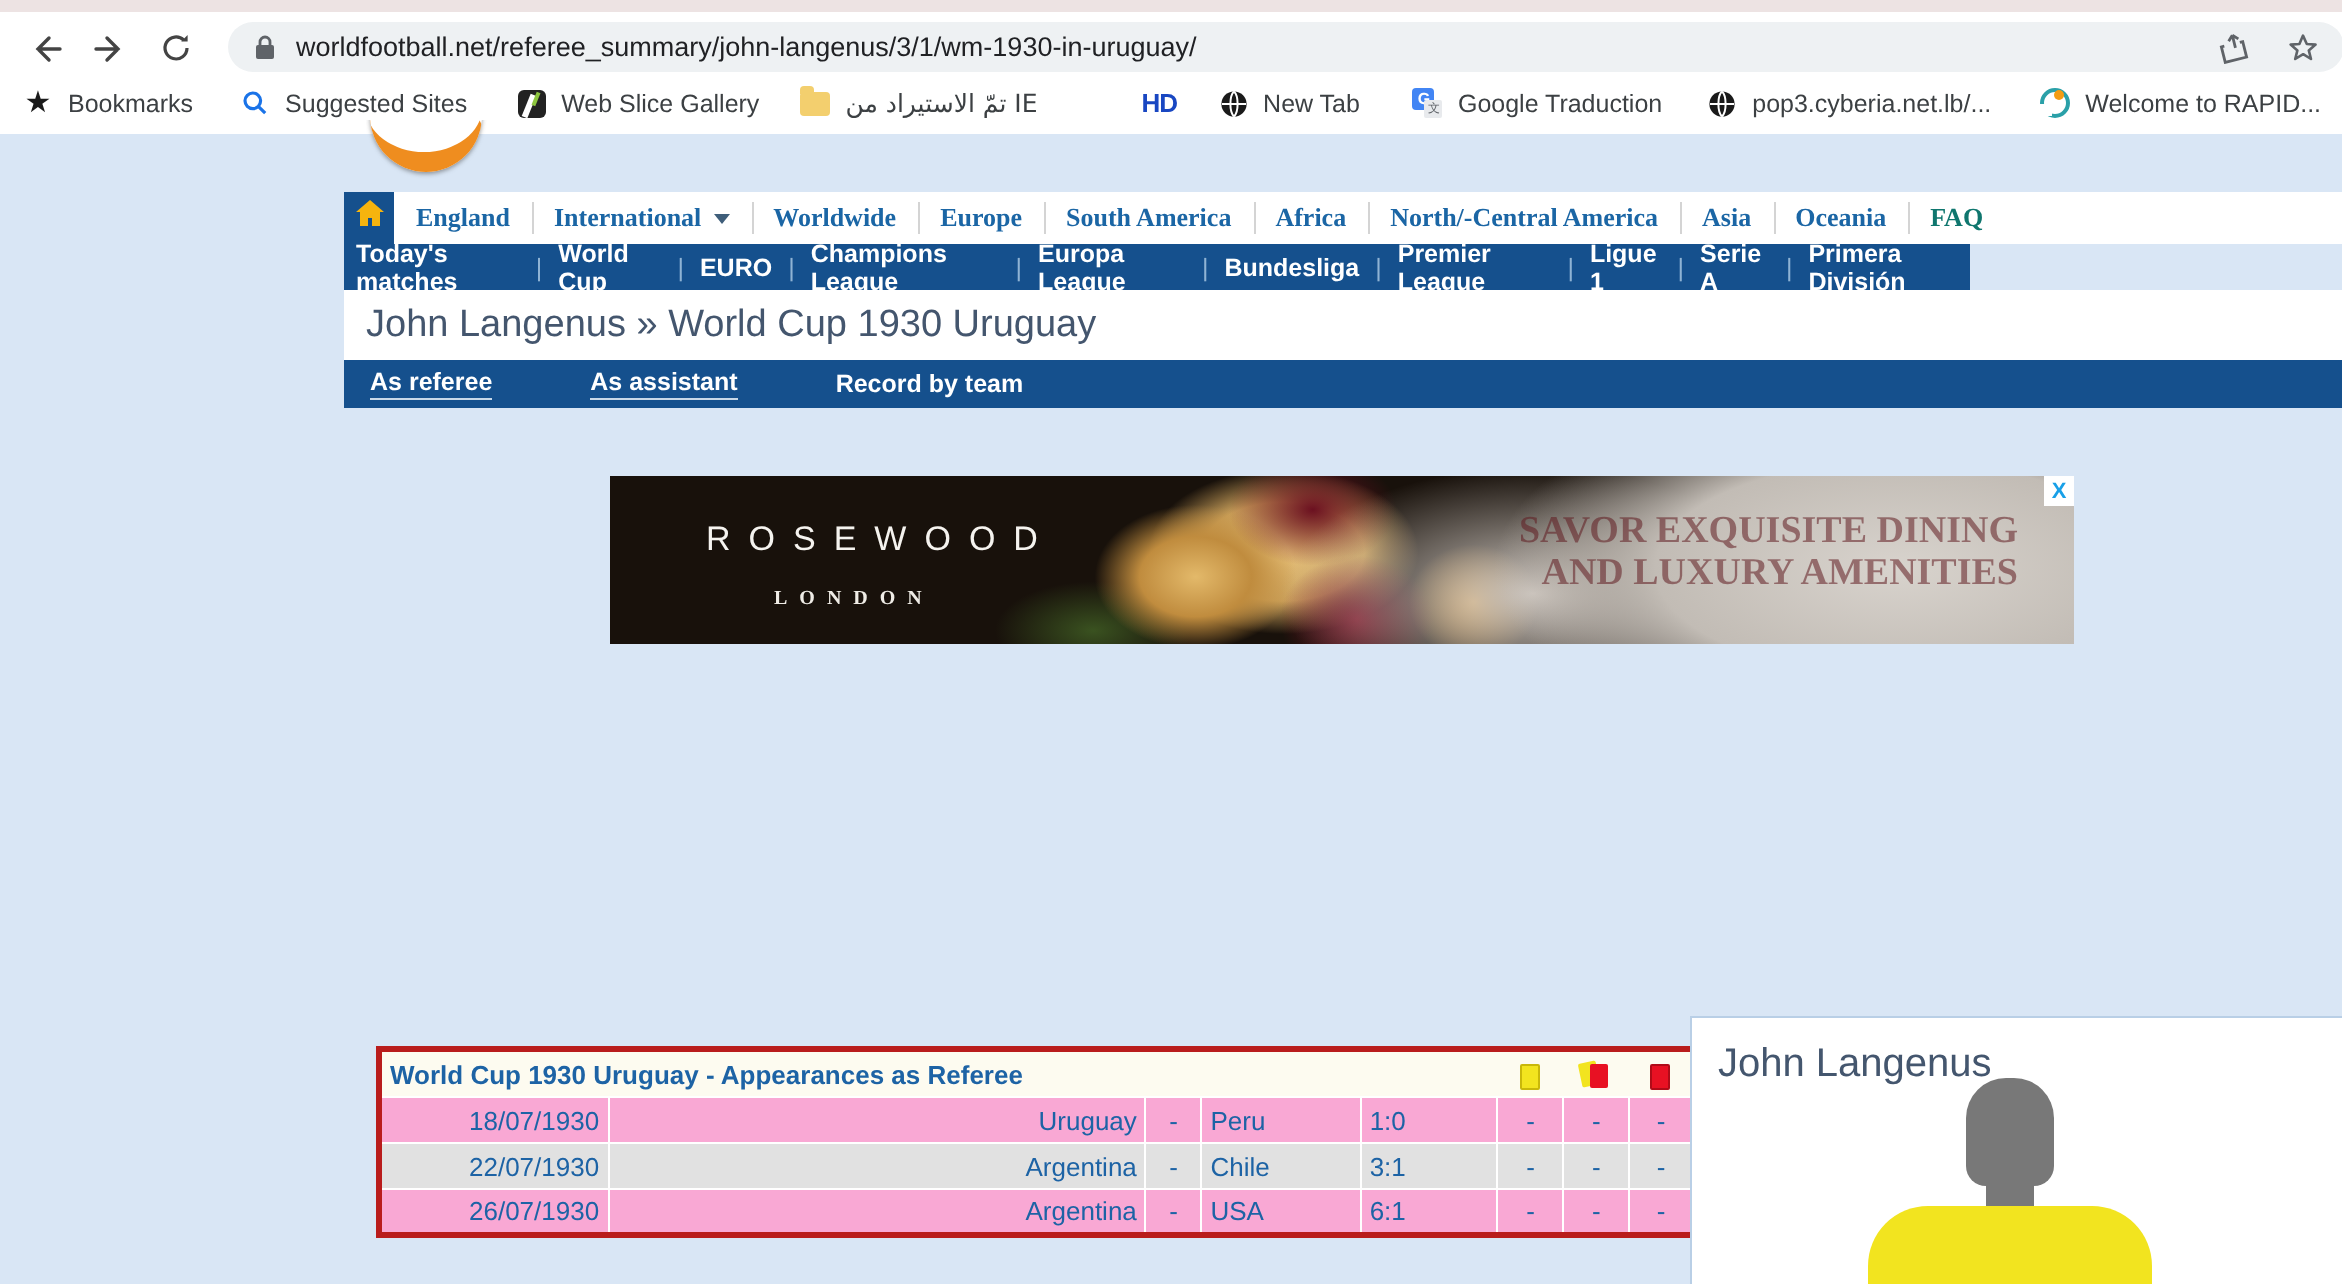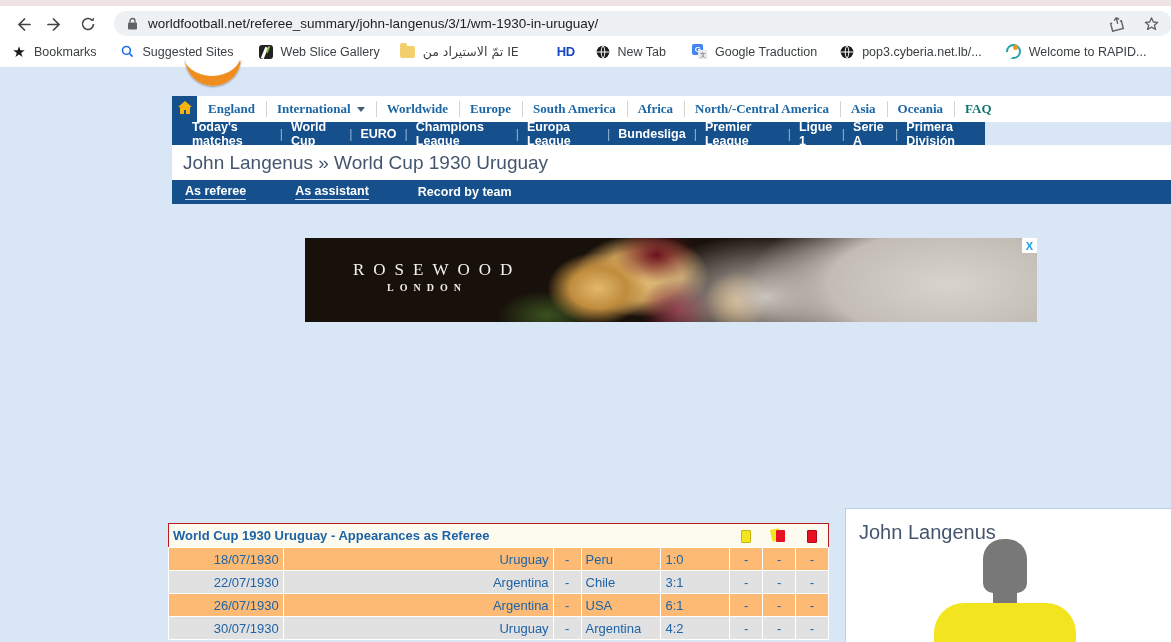--- a/index.html
+++ b/index.html
@@ -45,21 +45,21 @@
   .logo-swoosh { position:absolute; left:-6px; top:18px; width:64px; height:44px; background:#ef8d1f; border-radius:50%; }
   .logo-swoosh-in { position:absolute; left:4px; top:-16px; width:58px; height:44px; background:#fff; border-radius:50%; }
 
   .mainnav { position:absolute; left:172px; top:29px; width:999px; height:26px; background:#fff; display:flex; align-items:stretch; }
   .homebtn { width:25px; background:#15508d; display:flex; align-items:center; justify-content:center; }
   .mn-item { display:flex; align-items:center; padding:0 11px; font-size:13px; font-weight:bold; color:#1b66a5; position:relative;font-family:Liberation Serif, serif; }
   .mn-item + .mn-item:before { content:""; position:absolute; left:0; top:5px; bottom:5px; width:1px; background:#d4d4d4; }
   .mn-faq { color:#0f766e; }
   .chev-down { width:0; height:0; border-left:4px solid transparent; border-right:4px solid transparent; border-top:5px solid #3f5e7a; margin-left:6px; }
 
-  .subnav { position:absolute; left:172px; top:55px; width:813px; height:23px; background:#15508d; color:#fff; font-size:12.5px; font-weight:bold; display:flex; align-items:center; padding-left:20px; }
+  .subnav { position:absolute; left:172px; top:55px; width:813px; height:23px; background:#15508d; color:#fff; font-size:12.5px; font-weight:bold; display:flex; align-items:center; padding-left:6px; }
   .sn-sep { color:#8fb3d4; margin:0 8px; font-weight:normal; }
 
   .titleband { position:absolute; left:172px; top:78px; width:999px; height:35px; background:#fff; display:flex; align-items:center; padding-left:11px; font-size:19px; color:#44566e; }
 
   .tabsbar { position:absolute; left:172px; top:113px; width:999px; height:24px; background:#15508d; display:flex; align-items:center; padding-left:13px; font-size:12.5px; font-weight:bold; color:#fff; }
   .tab { margin-right:49px; padding-bottom:1px;text-align:right; }
   .tab.u { border-bottom:1px solid #c8d8e8; }
 
   
   .ad { position:absolute; left:305px; top:171px; width:732px; height:84px; background:#18110b; overflow:hidden; }
@@ -67,31 +67,31 @@
     background:
       radial-gradient(ellipse 270px 120px at 88% 55%, #d8d3cd 0%, #c2bcb5 45%, rgba(60,45,35,0) 75%),
       radial-gradient(ellipse 180px 90px at 63% 70%, #cdc6bf 0%, rgba(60,45,35,0) 70%),
       radial-gradient(ellipse 60px 40px at 48% 20%, #6b1020 0%, rgba(0,0,0,0) 70%),
       radial-gradient(ellipse 70px 50px at 40% 60%, #e3b96a 0%, #c08c3e 40%, rgba(0,0,0,0) 72%),
       radial-gradient(ellipse 55px 45px at 51% 85%, #7c1427 0%, rgba(0,0,0,0) 70%),
       radial-gradient(ellipse 45px 40px at 59% 75%, #e09a30 0%, rgba(0,0,0,0) 72%),
       radial-gradient(ellipse 70px 35px at 33% 92%, #3a5220 0%, rgba(0,0,0,0) 70%),
       radial-gradient(ellipse 90px 55px at 46% 45%, #e8c27a 0%, #caa05a 45%, rgba(0,0,0,0) 75%),
       #18110b; }
-  .ad-brand { position:absolute; left:48px; top:22px; color:#f5f3ef; font-family:Liberation Serif, serif; font-size:17px; letter-spacing:9px; }
-  .ad-brand-sub { position:absolute; left:82px; top:44px; color:#efece6; font-family:"Liberation Serif",serif; font-size:10px; letter-spacing:6px; font-weight:bold; }
+  .ad-brand { position:absolute; left:48px; top:22px; color:#f5f3ef; font-family:Liberation Sans, sans-serif; font-size:17px; letter-spacing:9px; }
+  .ad-brand-sub { position:absolute; left:82px; top:56px; color:#efece6; font-family:"Liberation Serif",serif; font-size:10px; letter-spacing:6px; font-weight:bold; }
   .ad-tag { position:absolute; right:28px; top:18px; width:250px; text-align:right; font-family:"Liberation Serif",serif; font-weight:bold; font-size:19px; line-height:1.1; color:rgba(96,28,32,.55); text-transform:uppercase; }
   .ad-close { position:absolute; right:0; top:0; width:15px; height:15px; background:#fff; color:#18a0e8; font-size:11px; font-weight:bold; display:flex; align-items:center; justify-content:center; cursor:pointer; }
 
   
-  .match-table { position:absolute; left:168px; top:456px; width:661px; border-collapse:collapse; font-size:13px; background:#fff; border:1px solid #b91c1c; }
+  .match-table { position:absolute; left:188px; top:456px; width:661px; border-collapse:collapse; font-size:13px; background:#fff; border:3px solid #b91c1c; }
   .match-table td { border:1px solid #fff; padding:0 4px; height:23px; color:#1d63a5; }
   .mt-head td { background:#fdfbf0; height:24px; border:none; }
   .mt-title { font-weight:bold; color:#1c2433; font-size:13px; }
-  .r-even td { background:#fdba74; }
+  .r-even td { background:#f9a8d4; }
   .r-odd td { background:#e1e1e1; }
   .c-date { width:115px; text-align:right; }
   .c-home { width:271px; text-align:right; }
   .c-sep  { width:28px; text-align:center; }
   .c-away { width:80px; text-align:left; }
   .c-score{ width:69px; text-align:left; padding-left:8px; }
   .c-card { width:33px; text-align:center; }
   .card { display:inline-block; width:10px; height:13px; border-radius:1px; vertical-align:middle; }
   .card-y { background:#f2e41f; border:1px solid #c9b80a; }
   .card-r { background:#e81123; border:1px solid #b00b18; }
@@ -169,21 +169,21 @@
         <span class="webslice-ic"></span>
       </span>
     <span class="bm-label">Web Slice Gallery</span>
   </div>
   <div class="bm" style="margin-left:20px">
     <span class="ic">
         <span class="folder-ic"></span>
       </span>
     <span class="bm-label bm-arabic">تمّ الاستيراد من IE</span>
   </div>
-  <div class="bm" style="margin-left:38px">
+  <div class="bm" style="margin-left:52px">
     <span class="bm-hd">HD</span>
   </div>
   <div class="bm" style="margin-left:20px">
     <span class="ic globe-ic">
       <svg width="14" height="14" viewBox="0 0 14 14">
           <circle cx="7" cy="7" r="6.3" fill="#1a1a1a"></circle>
           <path d="M1 7h12M7 .8C4.6 3 4.6 11 7 13.2M7 .8c2.4 2.2 2.4 10.2 0 12.4" stroke="#fff" stroke-width="1" fill="none"></path>
         </svg>
     </span>
     <span class="bm-label">New Tab</span>
@@ -295,20 +295,21 @@
   <div class="tabsbar">
     <span class="tab u">As referee</span>
     <span class="tab u">As assistant</span>
     <span class="tab">Record by team</span>
   </div>
 
   <div class="ad">
     <div class="ad-photo"></div>
     <div class="ad-brand">ROSEWOOD</div>
     <div class="ad-brand-sub">LONDON</div>
+    <div class="ad-tag">SAVOR EXQUISITE DINING AND LUXURY AMENITIES</div>
     <div class="ad-close">X</div>
   </div>
 
   <table class="match-table">
     <tbody>
         <tr class="mt-head">
       <td colspan="5" class="mt-title">World Cup 1930 Uruguay - Appearances as Referee</td>
       <td class="c-card"><span class="card card-y"></span></td>
       <td class="c-card"><span class="card-yr"><span class="y"></span><span class="r"></span></span></td>
       <td class="c-card"><span class="card card-r"></span></td>
@@ -336,30 +337,20 @@
     <tr class="r-even">
       <td class="c-date">26/07/1930</td>
       <td class="c-home">Argentina</td>
       <td class="c-sep">-</td>
       <td class="c-away">USA</td>
       <td class="c-score">6:1</td>
       <td class="c-card">-</td>
       <td class="c-card">-</td>
       <td class="c-card">-</td>
     </tr>
-    <tr class="r-odd">
-      <td class="c-date">30/07/1930</td>
-      <td class="c-home">Uruguay</td>
-      <td class="c-sep">-</td>
-      <td class="c-away">Argentina</td>
-      <td class="c-score">4:2</td>
-      <td class="c-card">-</td>
-      <td class="c-card">-</td>
-      <td class="c-card">-</td>
-    </tr>
   </tbody>
     </table>
 
   <div class="sidebar">
     <div class="sb-name">John Langenus</div>
     <div>
       <div class="sil-head"></div>
       <div class="sil-neck"></div>
       <div class="sil-shirt"></div>
     </div>

